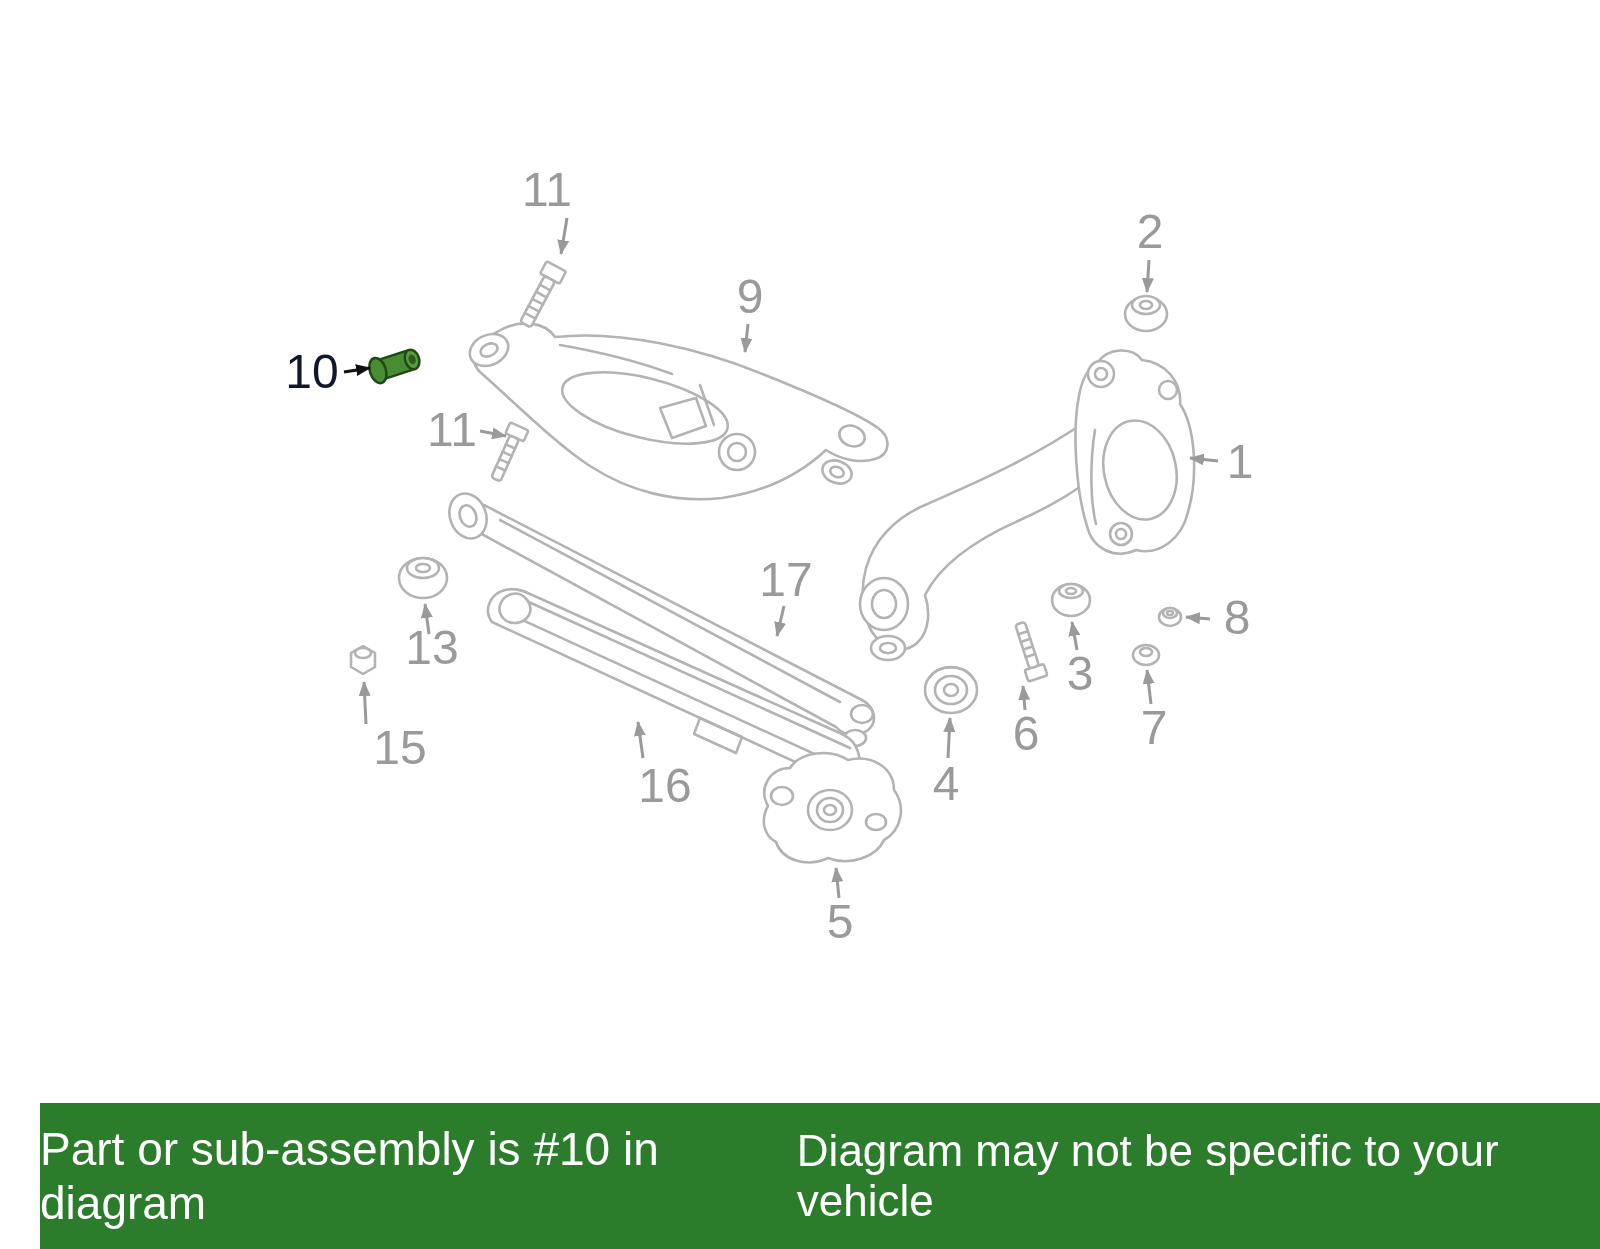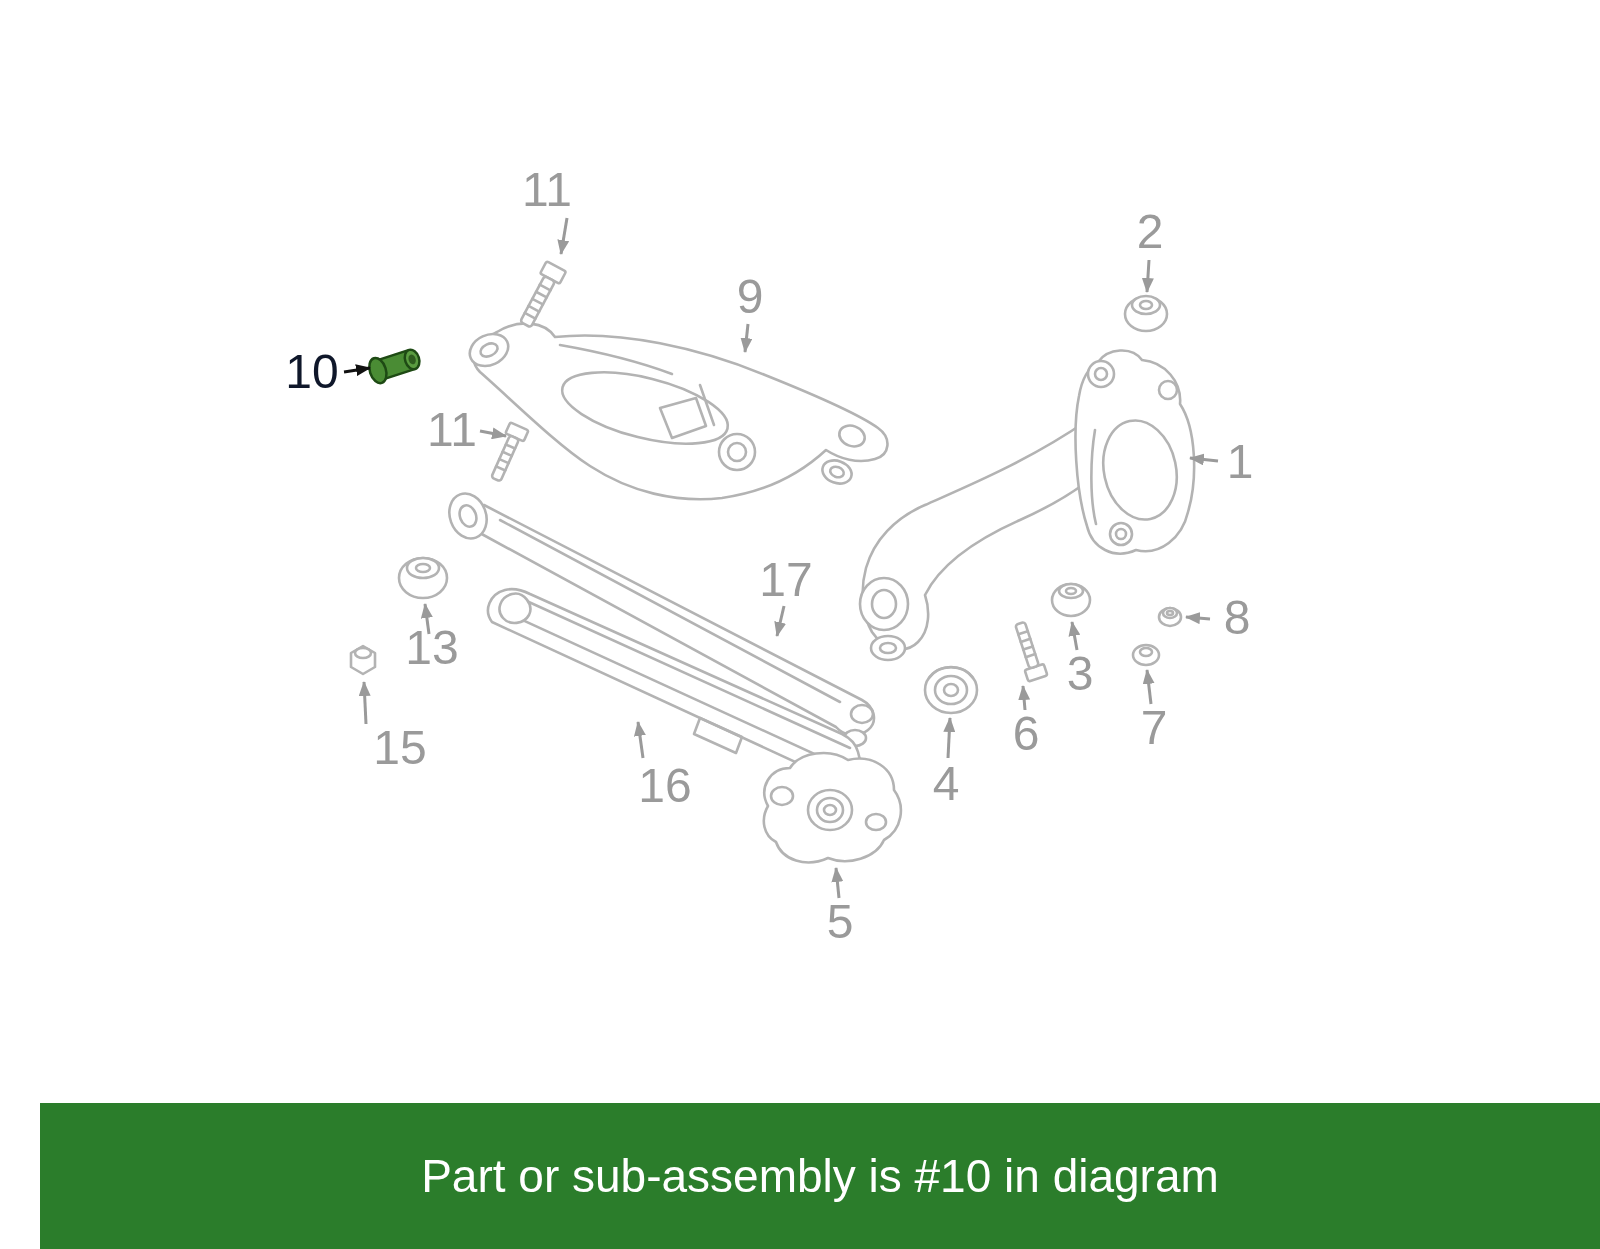--- a/index.html
+++ b/index.html
@@ -217,15 +217,16 @@
   <div class="callout highlight" style="left:312px; top:372px;">10</div>
   <div class="callout" style="left:547px;  top:190px;">11</div>
   <div class="callout" style="left:786px;  top:580px;">17</div>
   <div class="callout" style="left:432px;  top:648px;">13</div>
   <div class="callout" style="left:452px;  top:430px;">11</div>
   <div class="callout" style="left:368px;  top:748px;margin-left:32px;">15</div>
   <div class="callout" style="left:645px;  top:786px;margin-left:20px;">16</div>
 
   <div class="banner">
     <div class="line1">Part or sub-assembly is #10 in diagram</div>
+    <div class="line2">Diagram may not be specific to your vehicle</div>
   </div>
 
 </div>
 
 </body></html>

